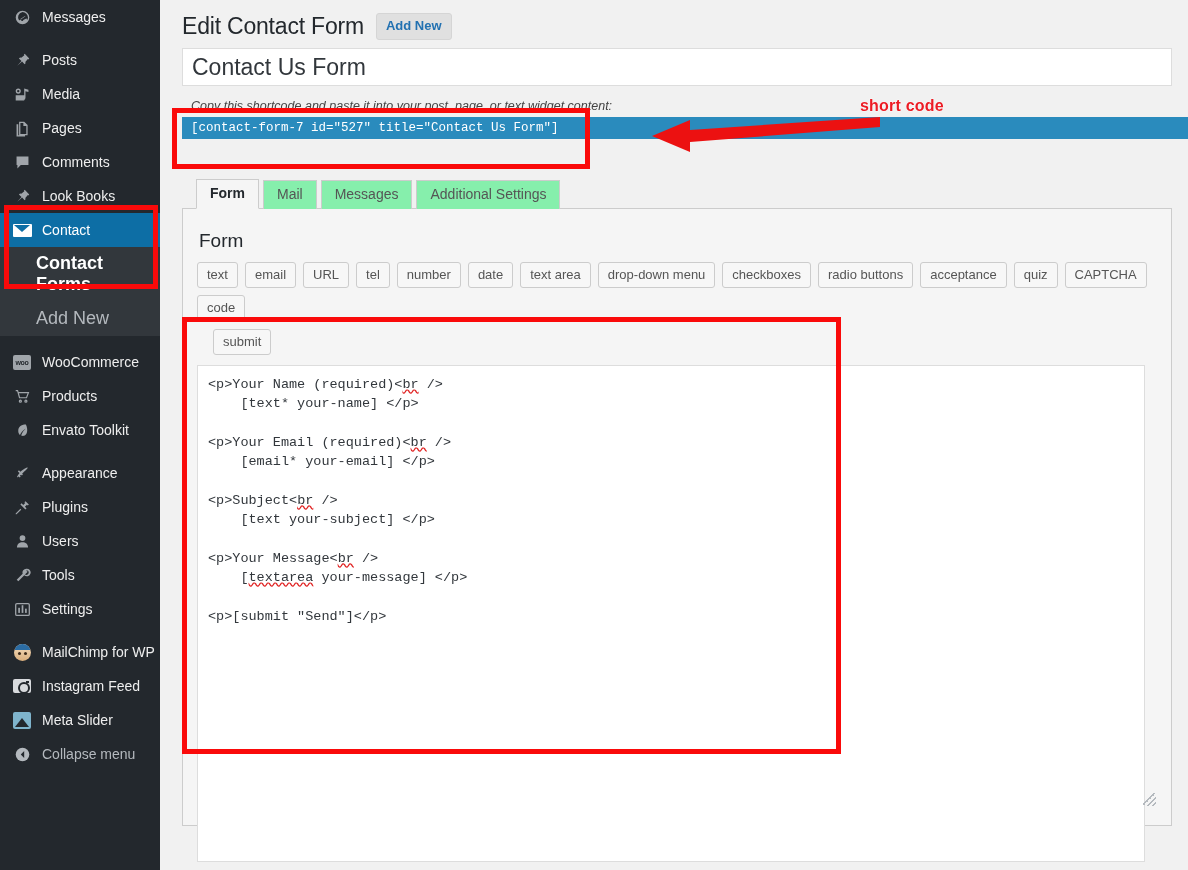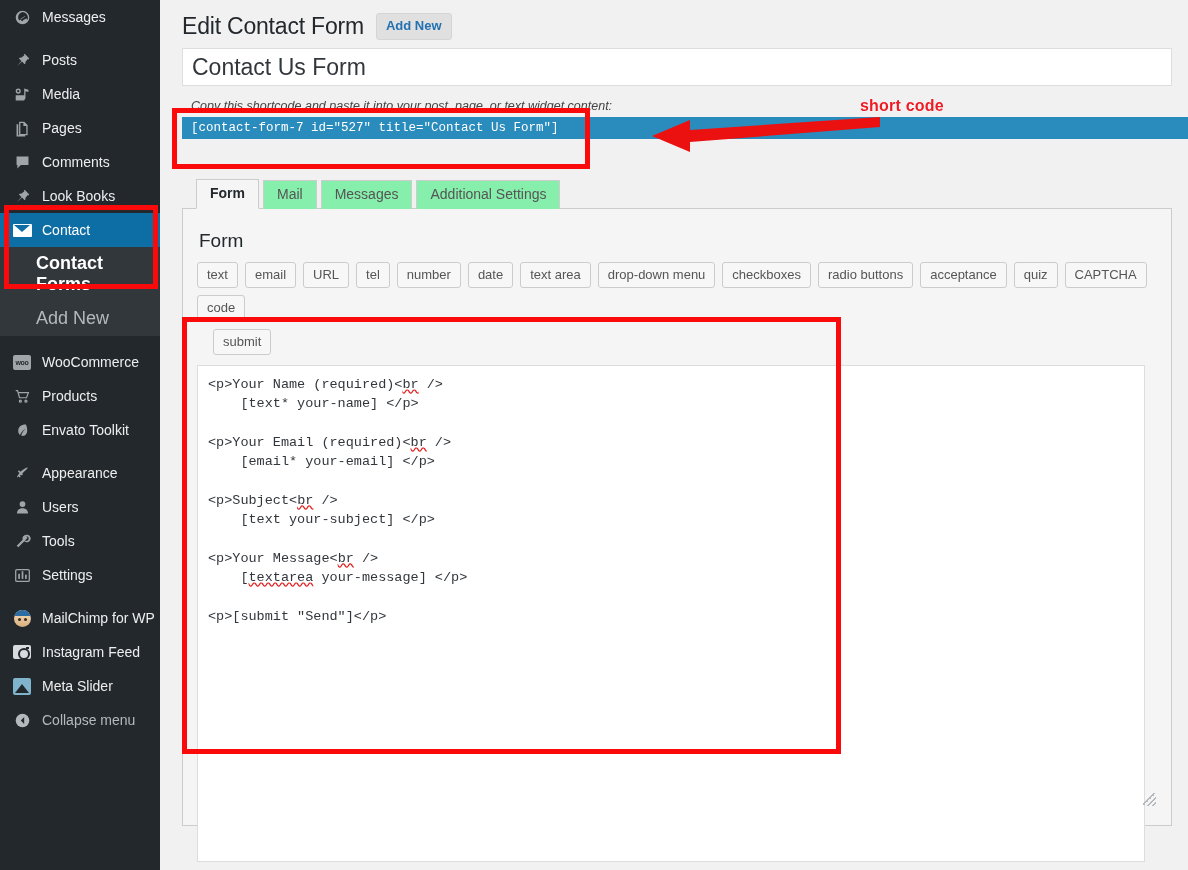--- a/index.html
+++ b/index.html
@@ -399,20 +399,28 @@
 
     <div class="menu-item">
       <span class="mi-ico">
         <svg width="17" height="17" viewBox="0 0 20 20" fill="currentColor">
             <path d="M16 3c-1 0-6 2.5-8.5 5L5.8 6.2 4.5 7.5l2 1.9c-1.5 1.8-3 4-3 5.3l1.8-1.3 1.4 1.4 1.2-1.2-1-1 1.4-1.2 1 1 1.2-1.2-.9-.9C11.5 8 17 4 16 3z"></path>
           </svg>
       </span>
       <span>Appearance</span>
     </div>
 
+    <div class="menu-item">
+      <span class="mi-ico">
+        <svg width="17" height="17" viewBox="0 0 20 20" fill="currentColor">
+            <path d="M13.5 2.5l-1.3 1.3 1 1-2.3 2.3-2-2-1.4 1.4 5.9 5.9 1.4-1.4-2-2L15.2 6.7l1 1 1.3-1.3zM7.5 11.5L2 17v1h1l5.5-5.5z"></path>
+          </svg>
+      </span>
+      <span>Plugins</span>
+    </div>
 
     <div class="menu-item">
       <span class="mi-ico">
         <svg width="17" height="17" viewBox="0 0 20 20" fill="currentColor">
             <circle cx="10" cy="6" r="3.4"></circle>
             <path d="M3.5 17c0-3.8 2.9-6 6.5-6s6.5 2.2 6.5 6z"></path>
           </svg>
       </span>
       <span>Users</span>
     </div>

